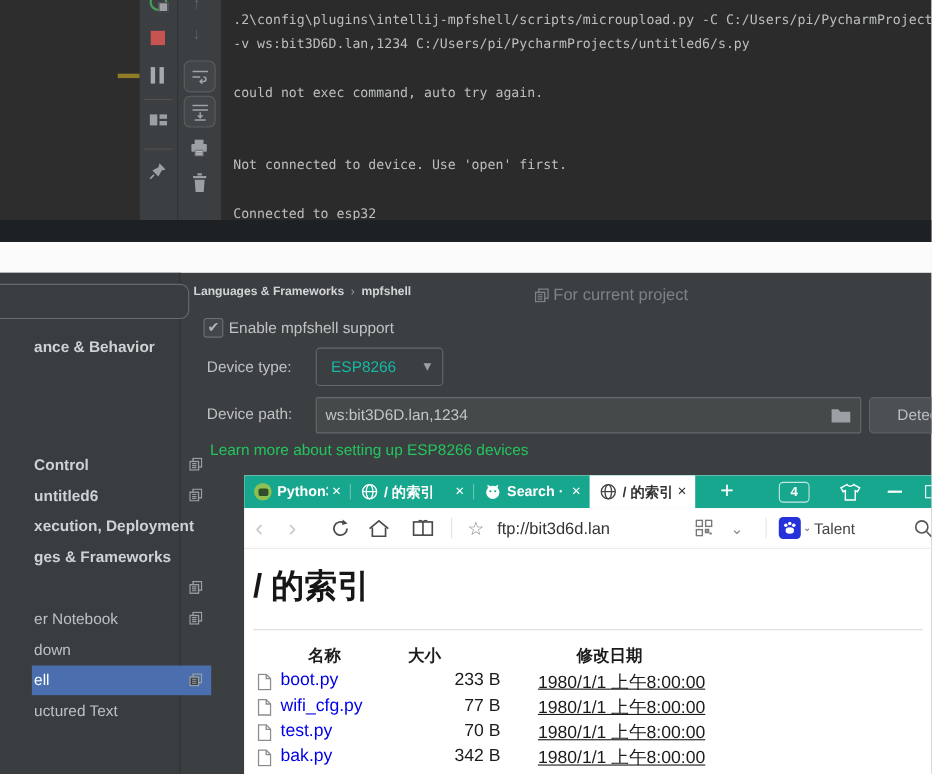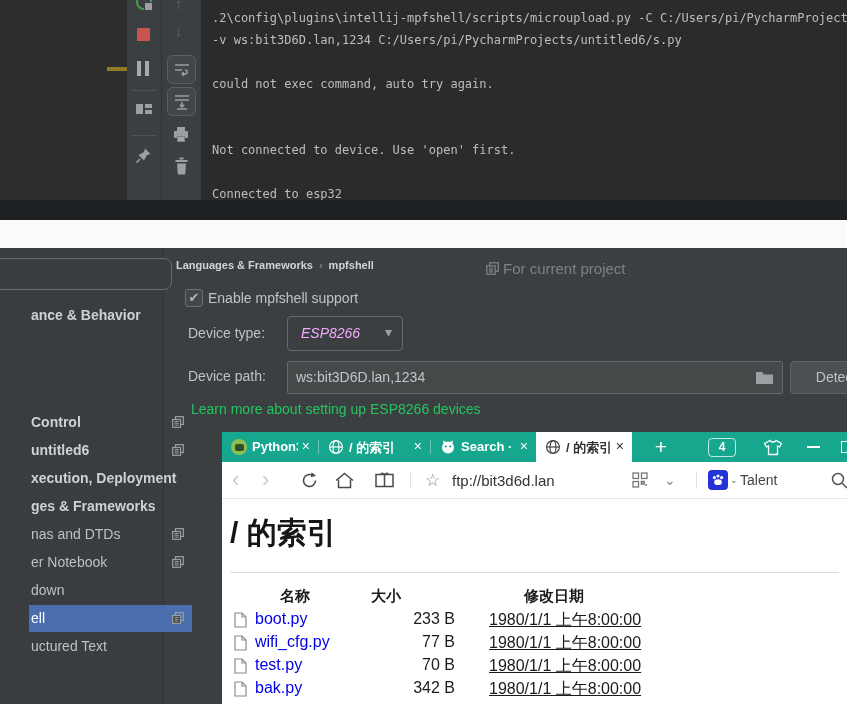--- a/index.html
+++ b/index.html
@@ -43,21 +43,21 @@
   .side-item:nth-child(9){top:357px;}
   .side-item:nth-child(10){top:385px;}
   .panel{position:absolute;left:164px;top:0;right:0;height:456px;}
   .crumbs{position:absolute;left:12px;top:11px;font-size:11px;font-weight:bold;color:#d2d5d7;}
   .crumb-sep{color:#9aa0a3;font-weight:normal;padding:0 6px;}
   .scope{position:absolute;left:322px;top:12px;font-size:15px;color:#7e8284;display:flex;align-items:center;gap:4px;}
   .cb-box{position:absolute;left:21px;top:41px;width:16px;height:16px;border:1px solid #6d7073;border-radius:3px;background:#43474a;color:#b3b7ba;font-size:13px;line-height:16px;text-align:center;}
   .cb-label{position:absolute;left:44px;top:42px;font-size:14px;color:#c0c3c5;}
   .row-label{position:absolute;left:24px;font-size:14px;color:#bfc2c4;}
   .combo{position:absolute;left:123px;top:68px;width:116px;height:35px;border:1px solid #646a6d;border-radius:4px;background:#3c3f41;box-sizing:border-box;}
-  .combo .val{position:absolute;left:13px;top:8px;font-size:14px;color:#f0abfc;font-style:italic;}
+  .combo .val{position:absolute;left:13px;top:8px;font-size:14px;color:#14b8a6;}
   .combo .arr{position:absolute;right:10px;top:7px;color:#9da1a4;font-size:14px;}
   .path-field{position:absolute;left:123px;top:113px;width:496px;height:33px;border:1px solid #646a6d;border-radius:2px;background:#45494a;box-sizing:border-box;}
   .path-field .val{position:absolute;left:8px;top:7px;font-size:14px;color:#c3c6c8;}
   .path-field .folder{position:absolute;right:8px;top:9px;}
   .detect-btn{position:absolute;left:626px;top:113px;width:92px;height:33px;border:1px solid #5e6264;border-radius:4px;background:#4c5053;color:#bdc0c2;font-size:14px;text-align:center;line-height:31px;box-sizing:border-box;}
   .learn-link{position:absolute;left:27px;top:153px;font-size:14px;color:#22c55e;cursor:pointer;}
   
   .browser{position:absolute;left:222px;top:432px;width:625px;height:272px;overflow:hidden;background:#fff;}
   .tabbar{position:absolute;left:0;top:0;width:100%;height:30px;background:#17a68e;}
   .tab{position:absolute;top:0;height:30px;color:#fff;font-size:13px;font-weight:bold;}
@@ -212,21 +212,20 @@
         </div>
           <div class="side-item bold">
           <span class="lbl">xecution, Deployment</span>
 
         </div>
           <div class="side-item bold">
           <span class="lbl">ges &amp; Frameworks</span>
 
         </div>
           <div class="side-item">
-          <span class="lbl">nas and DTDs</span>
           <span class="mirror">
             <svg width="12" height="12" viewBox="0 0 12 12" fill="none" stroke="#9aa0a3" stroke-width="1.2">
                 <rect x="3.5" y="0.7" width="7.8" height="7.8"></rect>
                 <rect x="0.7" y="3.5" width="7.8" height="7.8" fill="#3a3d3f"></rect>
                 <path d="M2.6 5.5 h4 M2.6 7.3 h4 M2.6 9.1 h4" stroke-width="1"></path>
               </svg>
           </span>
         </div>
           <div class="side-item">
           <span class="lbl">er Notebook</span>

